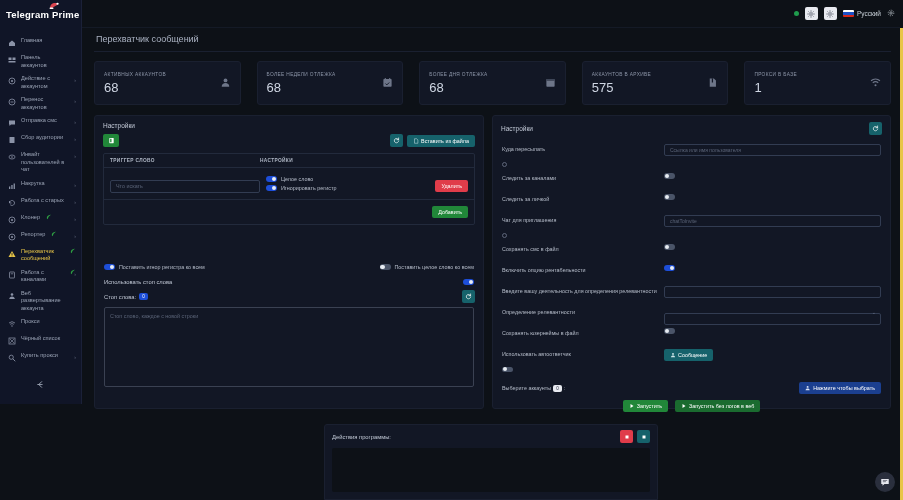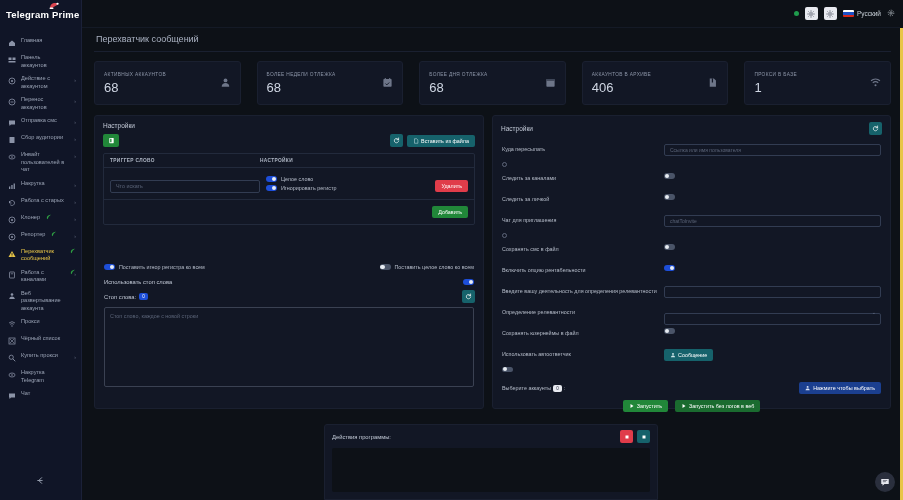--- a/index.html
+++ b/index.html
@@ -7,21 +7,21 @@
     width: 903px; height: 500px;
     background: #0d1117;
     font-family: "Liberation Sans", "DejaVu Sans", sans-serif;
     overflow: hidden;
     color: #c9d1d9;
   }
   .app { display: flex; width: 903px; height: 500px; position: relative; }
 
   
   .sidebar {
-    width: 82px; height: 500px;
+    width: 82px; height: 404px;
     background: #101527;
     border-right: 1px solid #1b2138;
     display: flex; flex-direction: column;
     position: relative;
     flex: 0 0 82px;
   }
   .brand {
     height: 28px;
     display: flex; align-items: center;
     padding: 0 6px;
@@ -602,21 +602,21 @@
             <div class="v">68</div>
           </div>
           <div class="stat-ico"><svg width="11" height="11" viewBox="0 0 16 16">
               <rect x="2" y="3" width="12" height="11" rx="1" fill="currentColor"></rect>
               <rect x="2" y="3" width="12" height="2.6" fill="#3c4355"></rect>
             </svg></div>
         </div>
         <div class="stat">
           <div class="stat-l">
             <div class="k">АККАУНТОВ В АРХИВЕ</div>
-            <div class="v">406</div>
+            <div class="v">575</div>
           </div>
           <div class="stat-ico"><svg width="11" height="11" viewBox="0 0 16 16">
               <path d="M4 2h6l3 3v9H4z" fill="currentColor"></path>
               <rect x="7" y="2" width="1.8" height="6" fill="#121725"></rect>
             </svg></div>
         </div>
         <div class="stat">
           <div class="stat-l">
             <div class="k">ПРОКСИ В БАЗЕ</div>
             <div class="v">1</div>

